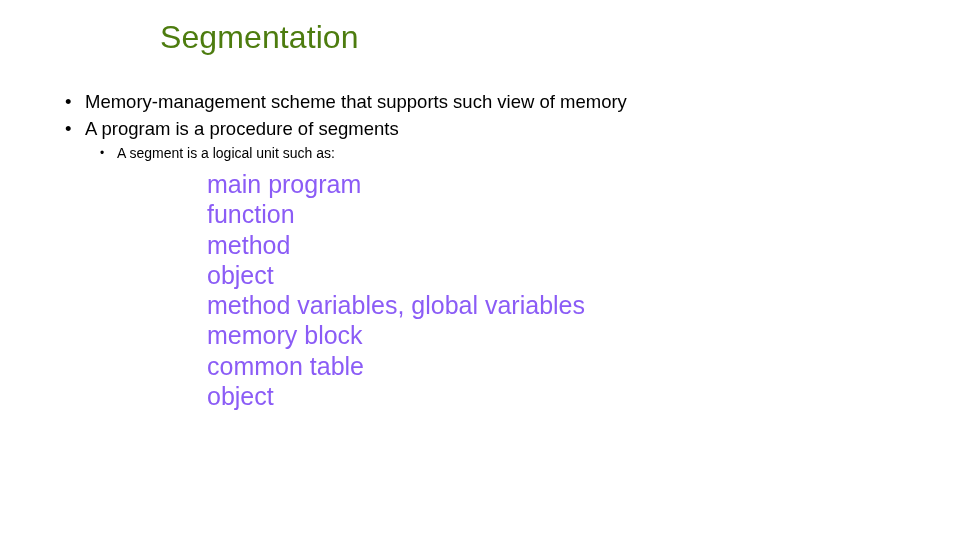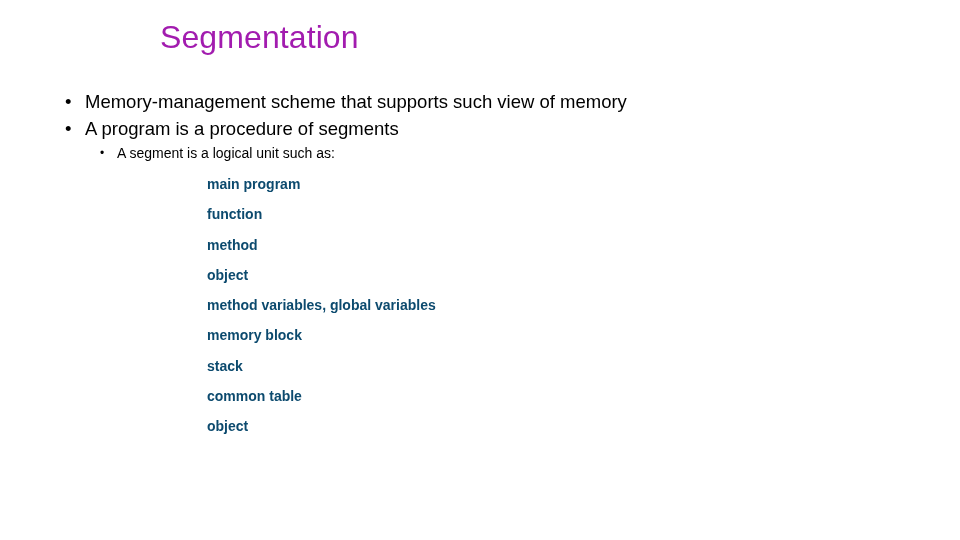--- a/index.html
+++ b/index.html
@@ -25,21 +25,21 @@
 
   
   .slide-title {
     position: absolute;
     left: 160px;
     top: 18px;
     font-size: 32px;
     font-weight: 400;
     line-height: 38px;
     letter-spacing: 0.1px;
-    color: #a21caf;
+    color: #4d7c0f;
     white-space: nowrap;
   }
 
   
   .body-block {
     position: absolute;
     left: 0;
     top: 88px;
     width: 960px;
   }
@@ -77,25 +77,25 @@
   }
 
   .term-list {
     margin: 0;
     padding: 0;
     list-style: none;
     padding-left: 207px;
     padding-top: 4px;
   }
   .term-list li {
-    font-size: 14px;
+    font-size: 25px;
     line-height: 30.3px;
-    font-weight: 700;
+    font-weight: 400;
     white-space: nowrap;
-    color: #0c4a6e;
+    color: #8b5cf6;
   }
 </style>
 </head>
 <body>
 
 <div id="slide">
 
   <div class="slide-title">Segmentation</div>
 
   <div class="body-block">
@@ -115,19 +115,18 @@
       <span>A segment is a logical unit such as:</span>
     </div>
 
     <ul class="term-list">
       <li>main program</li>
       <li>function</li>
       <li>method</li>
       <li>object</li>
       <li>method variables, global variables</li>
       <li>memory block</li>
-      <li>stack</li>
       <li>common table</li>
       <li>object</li>
     </ul>
 
   </div>
 </div>
 
 </body></html>

